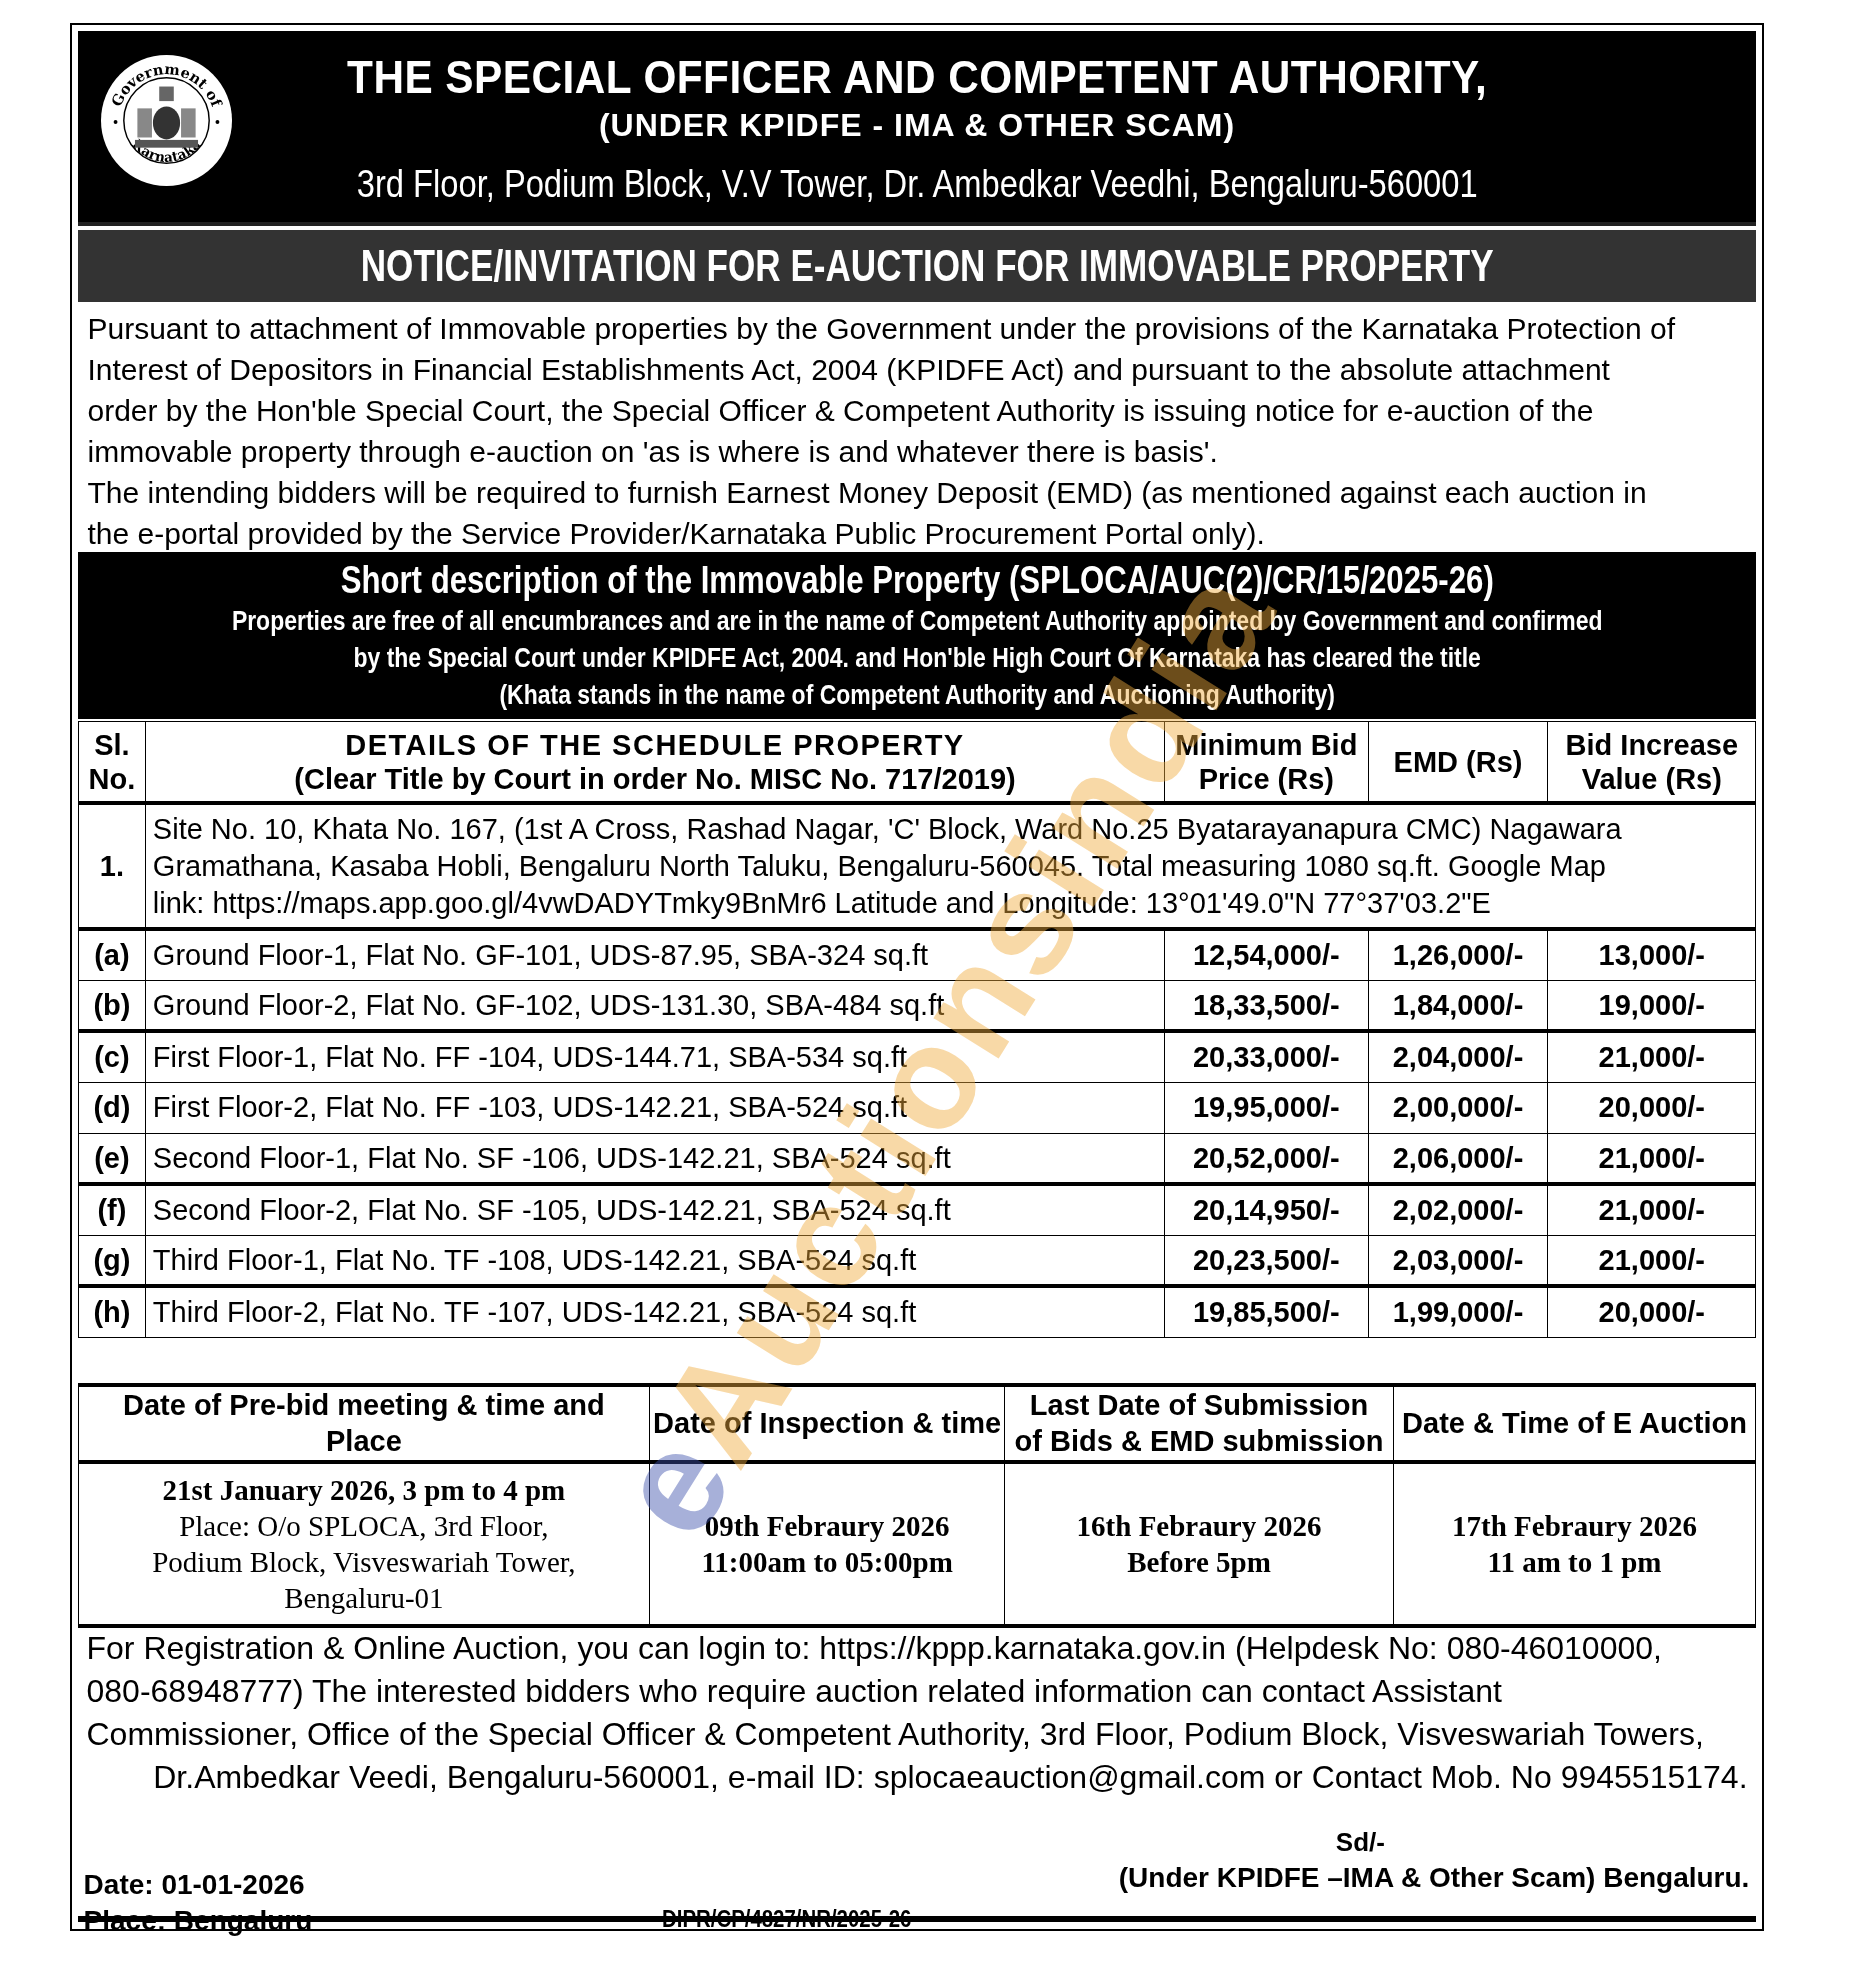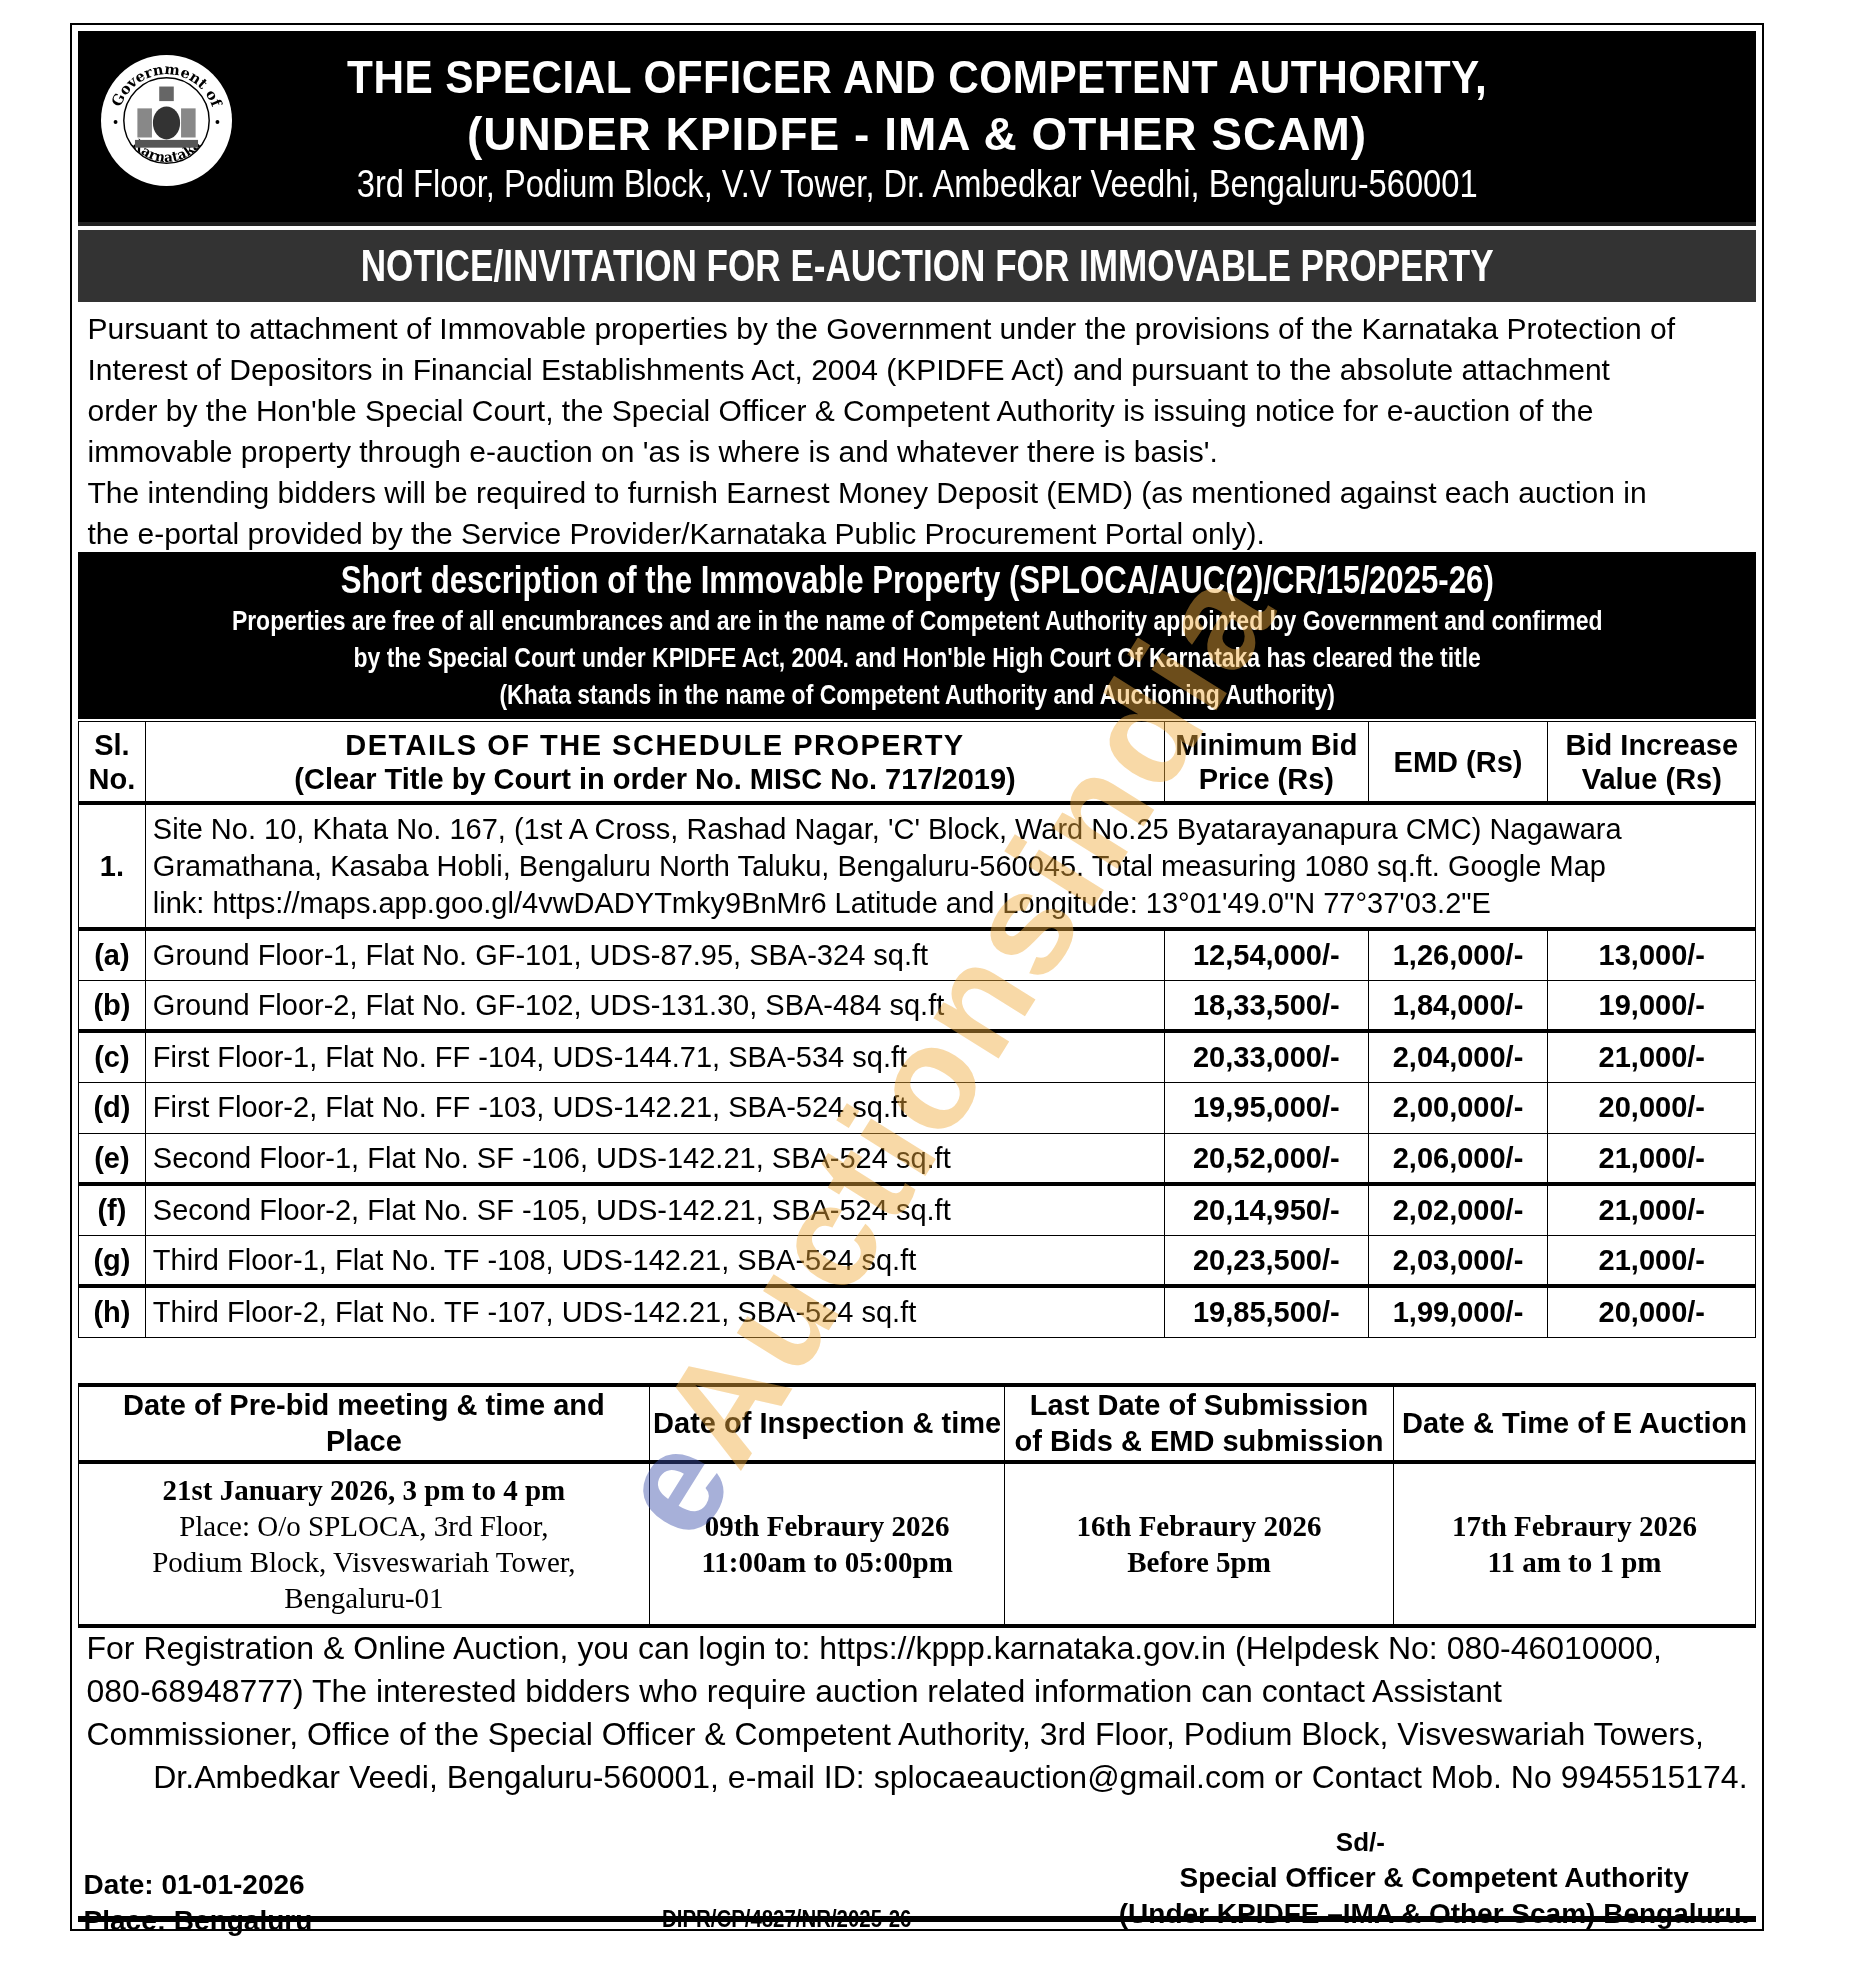--- a/index.html
+++ b/index.html
@@ -4,21 +4,21 @@
 <style>
   html,body{margin:0;padding:0;background:#fff;}
   body{width:1865px;height:1985px;position:relative;overflow:hidden;font-family:"Liberation Sans",sans-serif;color:#000;}
   .frame{position:absolute;left:70px;top:23px;width:1694px;height:1908px;border:2.9px solid #000;box-sizing:border-box;background:#fff;}
   .inner{position:absolute;left:5.8px;top:5.8px;right:5.8px;bottom:6.8px;}
   .mast{position:absolute;left:0;top:0;right:0;height:191px;background:#000;border-bottom:4.8px solid #222;}
   .emblem{position:absolute;left:23px;top:24px;width:131px;height:131px;border-radius:50%;background:#fff;}
   .emblem svg{width:100%;height:100%;}
   .mast-t1,.mast-t2,.mast-t3{position:absolute;left:160px;right:160px;text-align:center;color:#fff;white-space:nowrap;}
   .mast-t1{top:19.4px;font-size:46px;font-weight:bold;letter-spacing:0.5px;transform:scaleX(0.92);}
-  .mast-t2{top:76px;font-size:46px;font-weight:bold;letter-spacing:1px;}
+  .mast-t2{top:76px;font-size:32px;font-weight:bold;letter-spacing:1px;}
   .mast-t3{top:132px;font-size:38px;transform:scaleX(0.86);}
   .banner{position:absolute;left:0;right:0;top:199px;height:72px;background:#333;color:#fff;display:flex;align-items:center;justify-content:center;padding-left:20px;}
   .banner span{font-size:45px;font-weight:bold;transform:scaleX(0.78);white-space:nowrap;display:inline-block;}
   .intro{position:absolute;left:9.7px;right:9.7px;top:277px;font-size:30px;line-height:41px;text-align:justify;}
   .intro p{margin:0;}
   .intro span{display:block;}
   .desc{position:absolute;left:0;right:0;top:521px;height:167px;background:#000;color:#fff;text-align:center;}
   .desc .d1{font-size:38px;font-weight:bold;margin-top:6.8px;transform:scaleX(0.82);white-space:nowrap;}
   .desc .d2{font-size:28px;font-weight:bold;line-height:37px;transform:scaleX(0.82);white-space:nowrap;}
   table.sched{position:absolute;left:0;right:12px;top:690px;width:100%;border-collapse:collapse;table-layout:fixed;}
@@ -231,21 +231,20 @@
   </div>
 
   <div class="sig">
     <div class="date">
       <div>Date: 01-01-2026</div>
       <div>Place: Bengaluru</div>
     </div>
     <div class="ref">DIPR/CP/4827/NR/2025-26</div>
     <div class="sd">Sd/-</div>
     <div class="office">
-      <div>Special Officer &amp; Competent Authority</div>
       <div>(Under KPIDFE –IMA &amp; Other Scam) Bengaluru.</div>
     </div>
   </div>
 
   <div class="bottom-rule"></div>
  </div>
 </div>
 
 <div class="wm"><span class="e">e</span><span>Auctionsindia</span></div>
 

